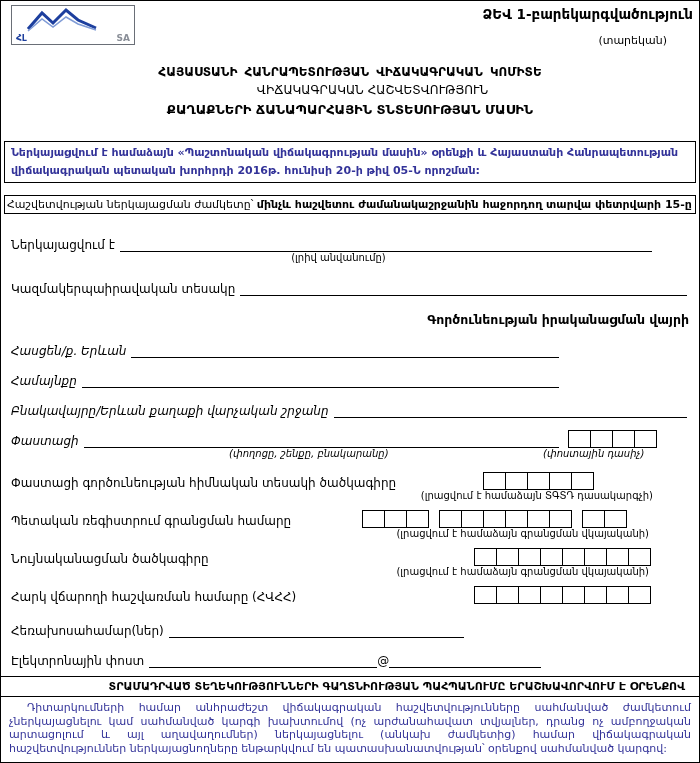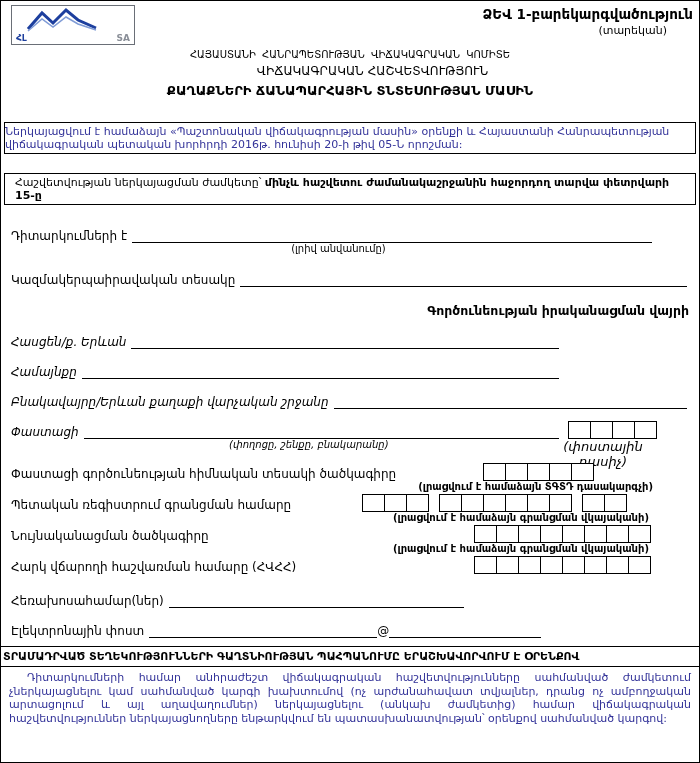--- a/index.html
+++ b/index.html
@@ -10,64 +10,64 @@
   }
   
   .top { position:relative; height:46px; }
   .logo { position:absolute; left:10px; top:4px; width:124px; height:40px;
           border:1px solid #6a6f77; box-sizing:border-box; background:#fff; }
   .logo svg { position:absolute; left:14px; top:1px; }
   .logo .hl { position:absolute; left:4px; bottom:1px; font-size:9px; font-weight:bold; color:#1d3f9e; }
   .logo .sa { position:absolute; right:4px; bottom:1px; font-size:9px; font-weight:bold; color:#8a8f98; }
   .form-code { position:absolute; right:6px; top:5px; text-align:right; }
   .form-code .code { font-size:13.5px; font-weight:bold; }
-  .form-code .period { font-size:11px; margin-top:2px; padding-right:26px; }
+  .form-code .period { font-size:11px; margin-top:12px; padding-right:26px; }
   
   .center-head { text-align:center; }
-  .h1 { font-size:10px; margin-top:2px; word-spacing:3px; }
+  .h1 { font-size:12px; margin-top:18px; word-spacing:3px;font-weight:bold; }
   .h2 { font-size:12px; margin-top:4px;padding-left:45px; }
   .h3 { font-size:13px; font-weight:bold; margin-top:5px; }
   .year { font-size:12px; margin-top:5px; }
   .year .gap { display:inline-block; width:26px; }
   
-  .legal-box { margin:24px 3px 0; border:1px solid #000; padding:2px 0;
-               font-size:11px; line-height:13px; color:var(--accent,#333399); }
-  .deadline-box { margin:19px 3px 0; border:1px solid #000; padding:2px 10px; font-size:11px; }
+  .legal-box { margin:24px 3px 0; border:1px solid #000; padding:2px 6px;
+               font-size:11px; line-height:18px; color:var(--accent,#333399);font-weight:bold; }
+  .deadline-box { margin:12px 3px 0; border:1px solid #000; padding:2px 2px; font-size:11px; }
   
   .form { padding:0 10px; }
   .frow { display:flex; align-items:flex-end; font-size:12px; position:relative; height:18px; }
   .lbl { white-space:nowrap; padding-right:5px; }
   .ital { font-style:italic; }
   .bold { font-weight:bold; }
   .fill { border-bottom:1px solid #000; height:15px; flex:1; }
   .fill.fx { flex:none; }
   .w548 { display:flex; width:548px; align-items:flex-end; }
   .w548 .fill { flex:1; }
   .hintrow { position:relative; height:14px; font-size:10px; }
   .hint-full { width:655px; text-align:center; }
-  .hint-right { text-align:right; padding-right:36px; height:13px; font-size:10px;font-weight:bold; }
+  .hint-right { text-align:right; padding-right:36px; height:13px; font-size:10px; }
   .hint-street { position:absolute; left:218px; top:0; font-style:italic; font-size:10px; }
-  .hint-postal { position:absolute; right:26px; top:0; width:120px; text-align:center; font-size:13px; font-style:italic; }
+  .hint-postal { position:absolute; right:26px; top:0; width:120px; font-size:10px; font-style:italic; }
   
   .cellrow { position:absolute; top:0; display:flex; }
   .cellgroup { display:flex; margin-left:10px; }
   .cellgroup:first-child { margin-left:0; }
   .cell { width:21px; height:16px; border:1px solid #000; margin-left:-1px; background:#fff; }
   .cellrow .cell:first-child, .cellgroup .cell:first-child { margin-left:0; }
   .r-postal { right:32px; }
   .r-activity { right:95px; }
   .r-register { right:62px; }
   .r-eight { right:38px; }
   
   .mt20{margin-top:20px;} .mt16{margin-top:16px;}
-  .mt13{margin-top:13px;} .mt12{margin-top:12px;} .mt10{margin-top:10px;} .mt7{}
+  .mt13{margin-top:13px;} .mt12{margin-top:12px;} .mt10{margin-top:10px;} .mt7{margin-top:7px;}
   .sec-head { font-size:12.5px; font-weight:bold;text-align:right; }
   
   .confbar { margin-top:8px; border-top:1px solid #000; border-bottom:1px solid #000;
-             text-align:left; font-weight:bold; font-size:11px; padding:3px 2px; }
+             text-align:right; font-weight:bold; font-size:11px; padding:3px 14px; }
   .footer { color:var(--accent,#333399); font-size:11px; line-height:13.5px;
             text-align:justify; padding:4px 8px 0; text-indent:18px; }
 </style>
 </head>
 <body>
 
 <div class="page">
 
   <div class="top">
     <div class="logo">
@@ -93,21 +93,21 @@
   <div class="legal-box">Ներկայացվում է համաձայն «Պաշտոնական վիճակագրության մասին» օրենքի և Հայաստանի Հանրապետության վիճակագրական պետական խորհրդի 2016թ. հունիսի 20-ի թիվ 05-Ն որոշման:</div>
 
   <div class="deadline-box">
     <span>Հաշվետվության ներկայացման ժամկետը՝</span>
     <span class="bold">մինչև հաշվետու ժամանակաշրջանին հաջորդող տարվա փետրվարի 15-ը</span>
   </div>
 
   <div class="form">
 
     <div class="frow mt20">
-      <span class="lbl">Դիտարկումների է</span>
+      <span class="lbl">Ներկայացվում է</span>
       <span class="fill" style="margin-right:37px;"></span>
     </div>
     <div class="hintrow">
       <div class="hint-full">(լրիվ անվանումը)</div>
     </div>
 
     <div class="frow mt12">
       <span class="lbl">Կազմակերպաիրավական տեսակը</span>
       <span class="fill" style="margin-right:2px;"></span>
     </div>

